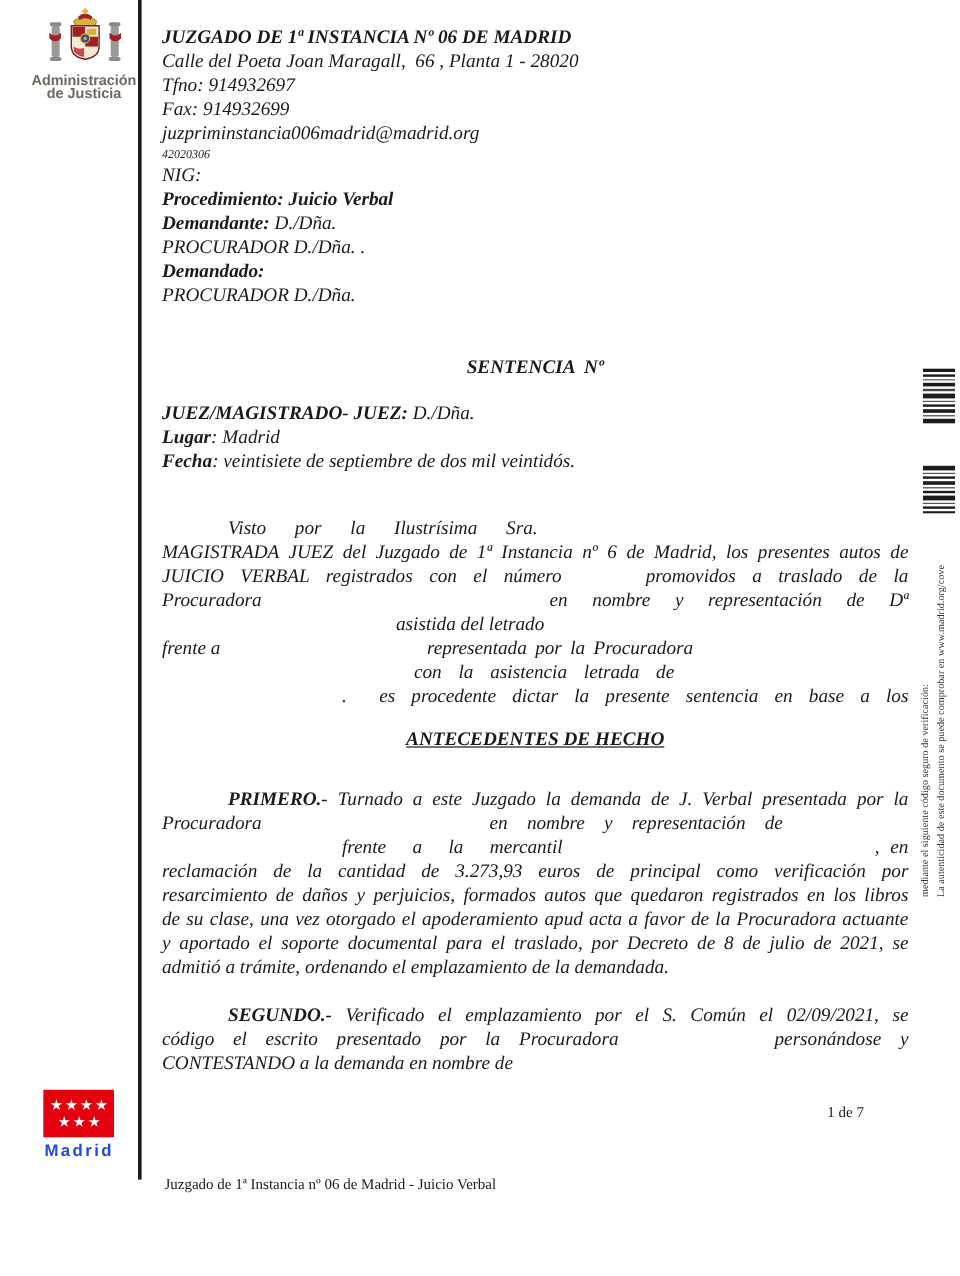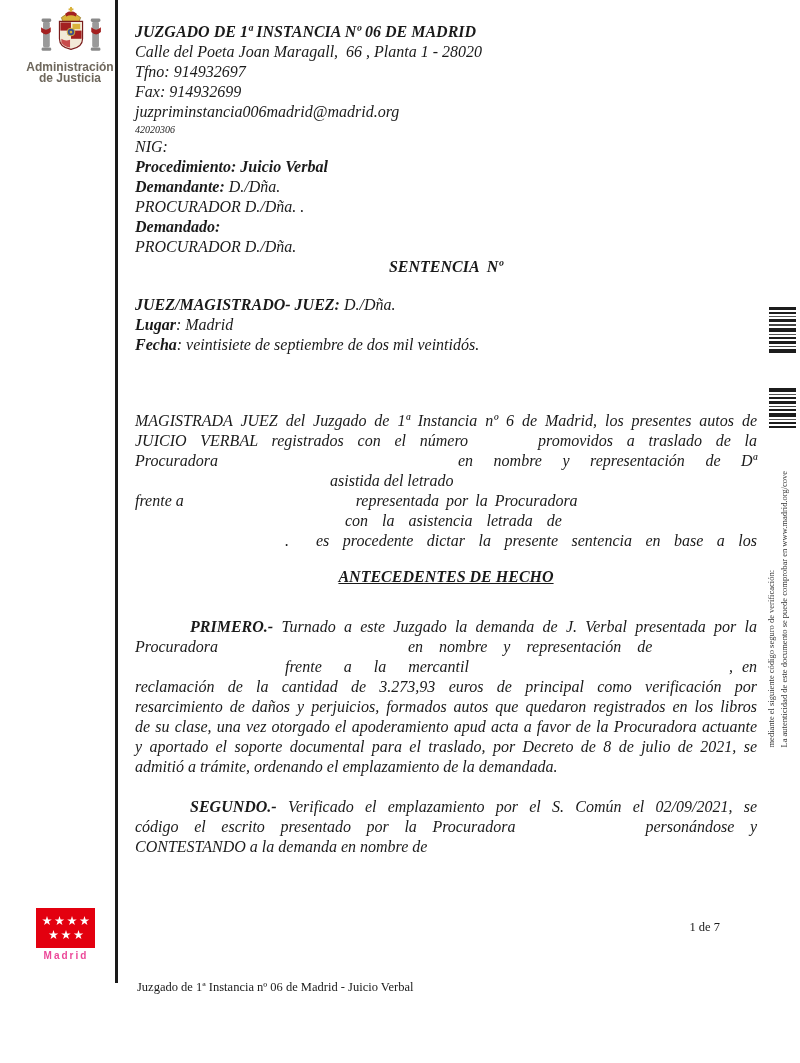--- a/index.html
+++ b/index.html
@@ -34,21 +34,21 @@
     font-family:"Liberation Serif","DejaVu Serif",serif;
   }
   .bc{position:absolute;left:769px;width:27px;}
   #barcode-1{top:307px;height:46px;}
   #barcode-2{top:388px;height:40px;}
   
   #madrid-logo{position:absolute;left:36px;top:908px;width:59px;height:40px;}
   #madrid-label{
     position:absolute;left:26px;top:950px;width:80px;text-align:center;
     font-family:"Liberation Sans","DejaVu Sans",sans-serif;
-    font-size:10px;font-weight:bold;letter-spacing:2px;color:#ec4899;
+    font-size:14px;font-weight:bold;letter-spacing:2px;color:#1d4ed8;
   }
   
   #footer-left{position:absolute;left:137px;top:980px;font-size:12.5px;}
   #footer-right{position:absolute;right:80px;top:920px;font-size:12.5px;}
 </style>
 </head>
 <body>
 
 <div id="page">
 
@@ -90,25 +90,25 @@
       <div class="line"><span>Tfno: 914932697</span></div>
       <div class="line"><span>Fax: 914932699</span></div>
       <div class="line"><span>juzpriminstancia006madrid@madrid.org</span></div>
       <div class="line small"><span>42020306</span></div>
       <div class="line"><span>NIG:</span></div>
       <div class="line"><span class="b">Procedimiento: Juicio Verbal</span></div>
       <div class="line"><span class="b">Demandante:</span><span> D./Dña.</span></div>
       <div class="line"><span>PROCURADOR D./Dña. .</span></div>
       <div class="line"><span class="b">Demandado:</span></div>
       <div class="line"><span>PROCURADOR D./Dña.</span></div>
-      <div class="line center" style=" text-align: center;"><span class="b">SENTENCIA  Nº</span></div>
+      <div class="line center" style="margin-top: 40px; text-align: center;"><span class="b">SENTENCIA  Nº</span></div>
       <div class="line" style="margin-top: 18px;"><span class="b">JUEZ/MAGISTRADO- JUEZ:</span><span> D./Dña.</span></div>
       <div class="line"><span class="b">Lugar</span><span>: Madrid</span></div>
       <div class="line"><span class="b">Fecha</span><span>: veintisiete de septiembre de dos mil veintidós.</span></div>
-      <div class="line" style="margin-top: 36px;"><span class="gap" style="width: 55px;"></span></div>
+      <div class="line" style="margin-top: 36px;"><span class="gap" style="width: 55px;"></span><span style="word-spacing: 8px;">Visto  por  la  Ilustrísima  Sra.</span></div>
       <div class="line just"><span>MAGISTRADA JUEZ del Juzgado de 1ª Instancia nº 6 de Madrid, los presentes autos de</span></div>
       <div class="line just"><span>JUICIO VERBAL registrados con el número</span><span class="gap" style="width: 70px;"></span><span>promovidos a traslado de la</span></div>
       <div class="line just"><span>Procuradora</span><span class="gap" style="width: 240px;"></span><span>en nombre y representación de Dª</span></div>
       <div class="line"><span class="gap" style="width: 195px;"></span><span>asistida del letrado</span></div>
       <div class="line"><span>frente a</span><span class="gap" style="width: 172px;"></span><span style="word-spacing: 3px;">representada por la Procuradora</span></div>
       <div class="line"><span class="gap" style="width: 210px;"></span><span style="word-spacing: 3px; margin-top: 48px;">con  la  asistencia  letrada  de</span></div>
       <div class="line just"><span class="gap" style="width: 150px;"></span><span>.  es procedente dictar la presente sentencia en base a los</span></div>
       <div class="line center" style="margin-top: 16px;"><span class="b u">ANTECEDENTES DE HECHO</span></div>
       <div class="line just" style="margin-top: 30px;"><span class="gap" style="width: 55px;"></span><span class="b">PRIMERO.-</span><span> Turnado a este Juzgado la demanda de J. Verbal presentada por la</span></div>
       <div class="line"><span>Procuradora</span><span class="gap" style="width: 190px;"></span><span style="word-spacing: 4px;">en  nombre  y  representación  de</span></div>

